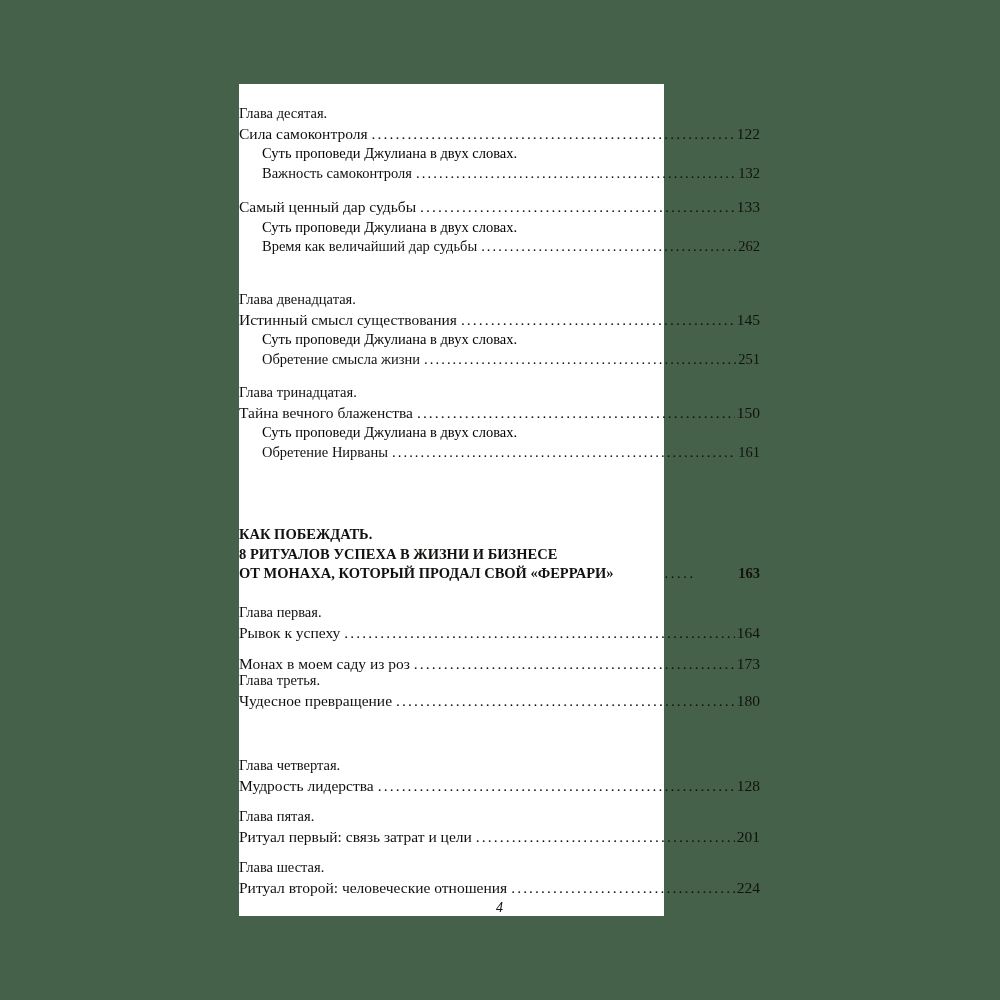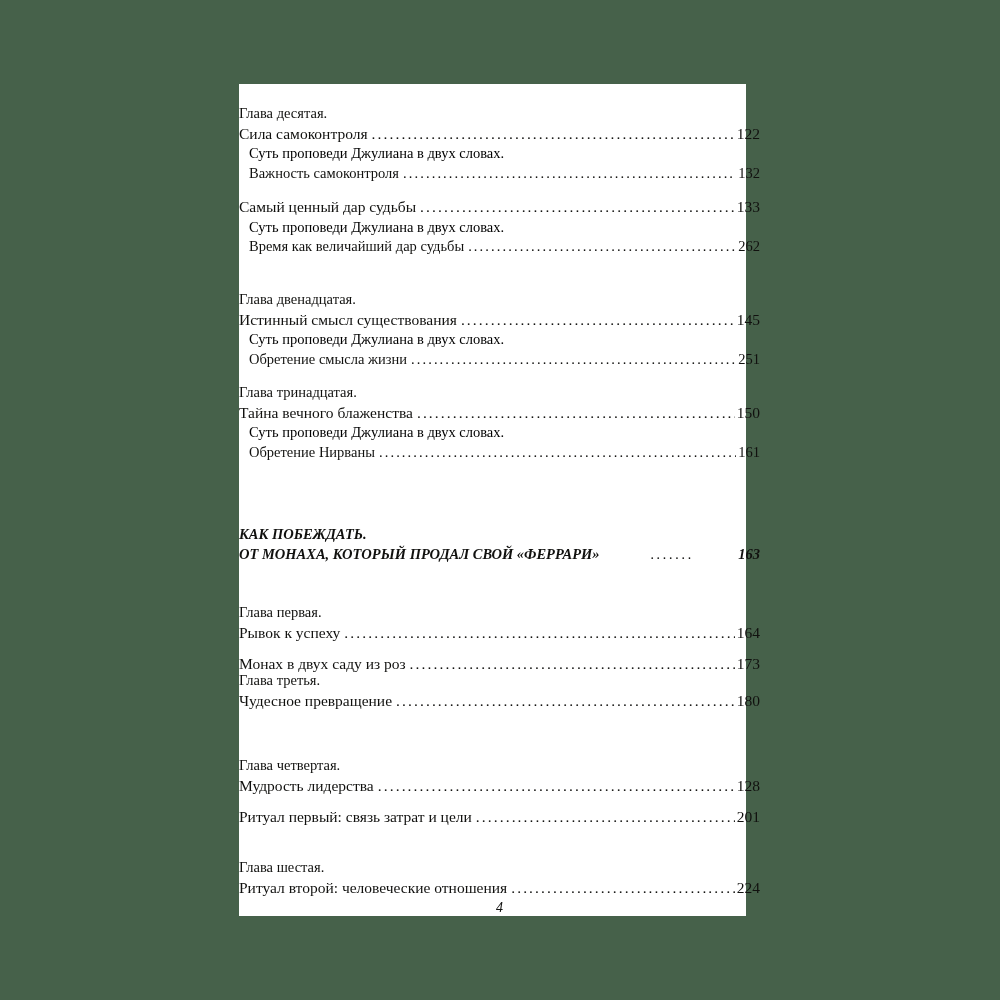--- a/index.html
+++ b/index.html
@@ -10,21 +10,21 @@
     width: 1000px;
     height: 1000px;
     background: #46614a;
     font-family: "Liberation Serif", serif;
     overflow: hidden;
   }
   #page {
     position: absolute;
     left: 239px;
     top: 84px;
-    width: 507px;
+    width: 425px;
     height: 832px;
     background: #ffffff;
     box-sizing: border-box;
     padding: 0;
   }
   .content {
     position: absolute;
     left: 0px;
     top: 0px;
     width: 521px;
@@ -51,21 +51,21 @@
     color: #11110f;
     font-size: 15.5px;
     margin: 0 2px 0 4px;
     min-width: 6px;
   }
   .line .pg {
     flex: 0 0 auto;
     text-align: right;
   }
   .sub {
-    padding-left: 10px;
+    padding-left: 23px;
     font-size: 14.5px;
     line-height: 19.5px;
   }
   .sub .line {
     font-size: 14.5px;
     line-height: 19.5px;
   }
   .sub .dots {
     font-size: 14.5px;
     letter-spacing: 2.1px;
@@ -186,23 +186,24 @@
           <div>Суть проповеди Джулиана в двух словах.</div>
           <div class="line">
             <span class="txt">Обретение Нирваны</span>
             <span class="dots">..........................................................................</span>
             <span class="pg">161</span>
           </div>
         </div>
       </div>
     </div>
 
-    <div class="block" style="top:441px;font-style:italic;">
+    <div class="block" style="top:441px;">
       <div class="section-head">
         <div>КАК ПОБЕЖДАТЬ.</div>
+        <div>8 РИТУАЛОВ УСПЕХА В ЖИЗНИ И БИЗНЕСЕ</div>
         <div class="line">
           <span class="txt">ОТ МОНАХА, КОТОРЫЙ ПРОДАЛ СВОЙ «ФЕРРАРИ»</span>
           <span class="dots">....................................</span>
           <span class="pg">163</span>
         </div>
       </div>
     </div>
 
     <div class="block" style="top:519px;">
       <div class="group">
@@ -211,21 +212,21 @@
           <span class="txt">Рывок к успеху</span>
           <span class="dots">..........................................................................</span>
           <span class="pg">164</span>
         </div>
       </div>
     </div>
 
     <div class="block" style="top:570px;">
       <div class="group">
         <div class="line">
-          <span class="txt">Монах в двух саду из роз</span>
+          <span class="txt">Монах в моем саду из роз</span>
           <span class="dots">..........................................................................</span>
           <span class="pg">173</span>
         </div>
       </div>
     </div>
 
     <div class="block" style="top:587px;">
       <div class="group">
         <div class="plain">Глава третья.</div>
         <div class="line">
@@ -242,20 +243,21 @@
         <div class="line">
           <span class="txt">Мудрость лидерства</span>
           <span class="dots">..........................................................................</span>
           <span class="pg">128</span>
         </div>
       </div>
     </div>
 
     <div class="block" style="top:723px;">
       <div class="group">
+        <div class="plain">Глава пятая.</div>
         <div class="line">
           <span class="txt">Ритуал первый: связь затрат и цели</span>
           <span class="dots">..........................................................................</span>
           <span class="pg">201</span>
         </div>
       </div>
     </div>
 
     <div class="block" style="top:774px;">
       <div class="group">

